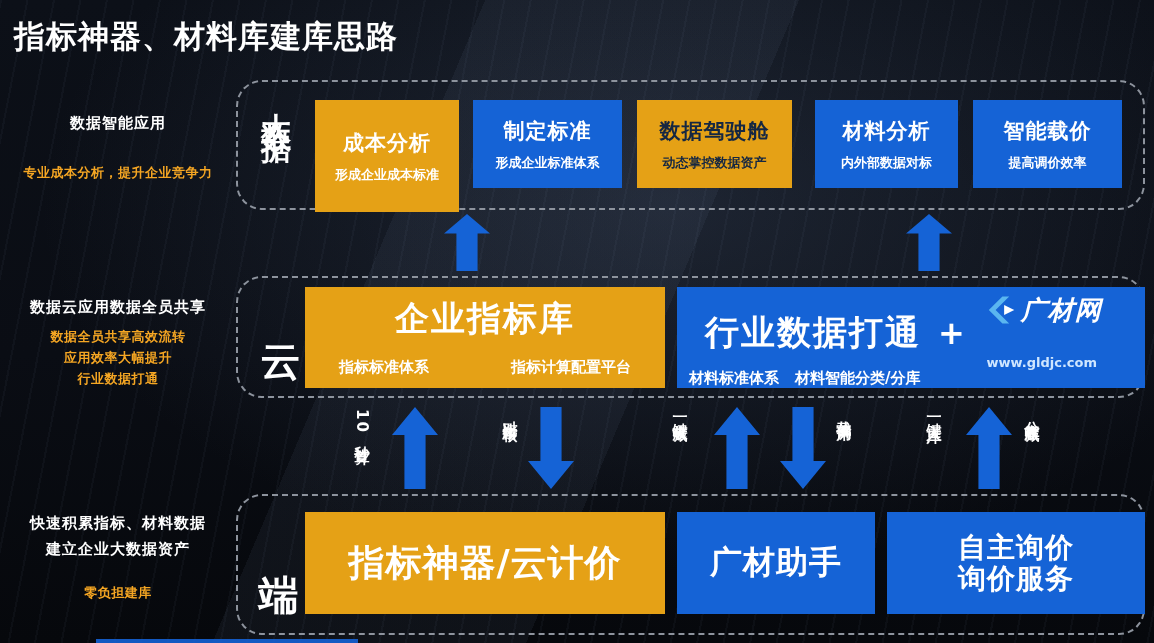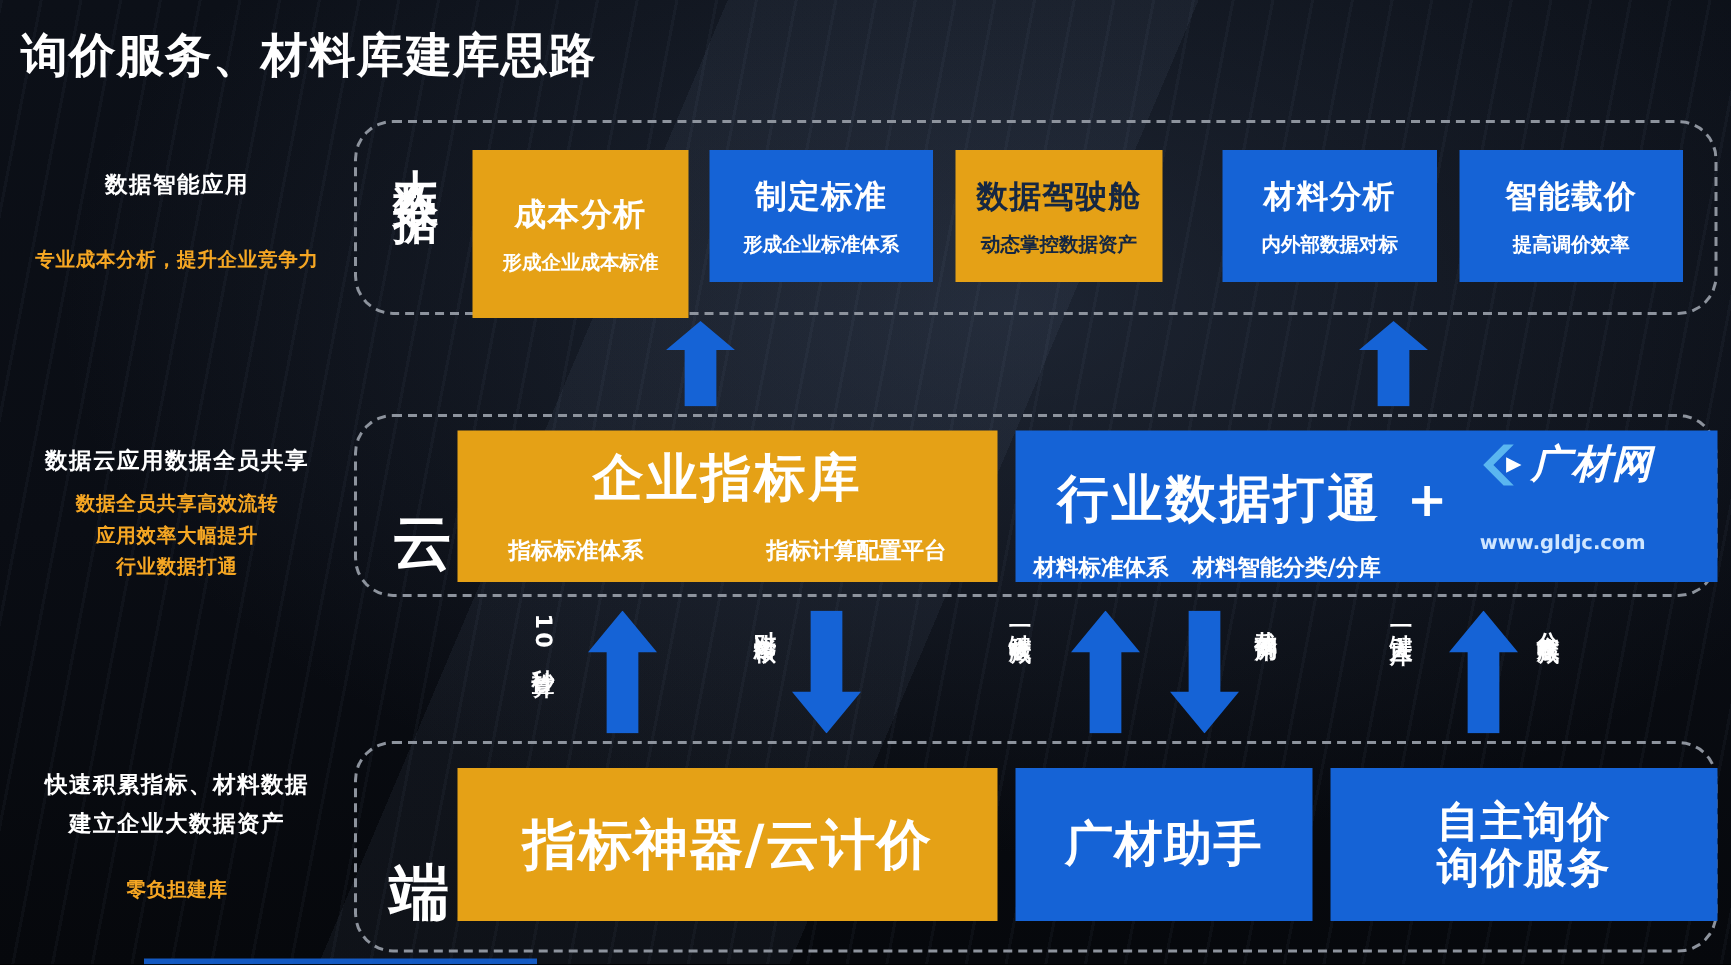--- a/index.html
+++ b/index.html
@@ -56,21 +56,21 @@
     align-items:center; justify-content:center; gap:9px;
   }
   .gold { background:var(--gold); color:#ffffff; }
   .blue { background:var(--blue); color:#ffffff; }
   .gold-dark { background:var(--gold); color:var(--text_dark); }
   .card .c-title { font-size:21px; font-weight:bold; letter-spacing:1px; }
   .card .c-sub   { font-size:13px; font-weight:bold; }
 
   .r1c1 { left:315px; top:100px; width:144px; height:112px; }
   .r1c2 { left:473px; top:100px; width:149px; height:88px; }
-  .r1c3 { left:637px; top:100px; width:138px; height:88px; }
+  .r1c3 { left:637px; top:100px; width:155px; height:88px; }
   .r1c4 { left:815px; top:100px; width:143px; height:88px; }
   .r1c5 { left:973px; top:100px; width:149px; height:88px; }
 
   .card-big { position:absolute; display:flex; flex-direction:column; justify-content:space-between; padding:9px 0 11px; }
   .r2c1 { left:305px; top:287px; width:360px; height:101px; }
   .r2c2 { left:677px; top:287px; width:468px; height:101px; }
   .big-title { font-size:34px; font-weight:bold; letter-spacing:2px; text-align:center; }
   .sub-row { display:flex; font-size:15px; font-weight:bold; }
   .r2c1 .sub-row { justify-content:space-between; padding:0 34px; }
   .r2c2 .sub-row { justify-content:flex-start; gap:16px; padding-left:12px; }
@@ -107,21 +107,21 @@
   .fl4 { left:834px; } .fl5 { left:924px; } .fl6 { left:1022px; }
 
   .bottom-strip { position:absolute; left:96px; bottom:0; width:262px; height:4px; background:var(--blue); opacity:0.9; }
 </style>
 </head>
 <body>
 
 <div class="stage">
   <div class="layer">
 
-    <h1 class="title">询价服务、材料库建库思路</h1>
+    <h1 class="title">指标神器、材料库建库思路</h1>
 
     <div class="note note1">
       <div class="note-main">数据智能应用</div>
       <div class="note-sub">专业成本分析，提升企业竞争力</div>
     </div>
     <div class="note note2">
       <div class="note-main">数据云应用数据全员共享</div>
       <div class="note-sub">
         <div>数据全员共享高效流转</div>
         <div>应用效率大幅提升</div>

